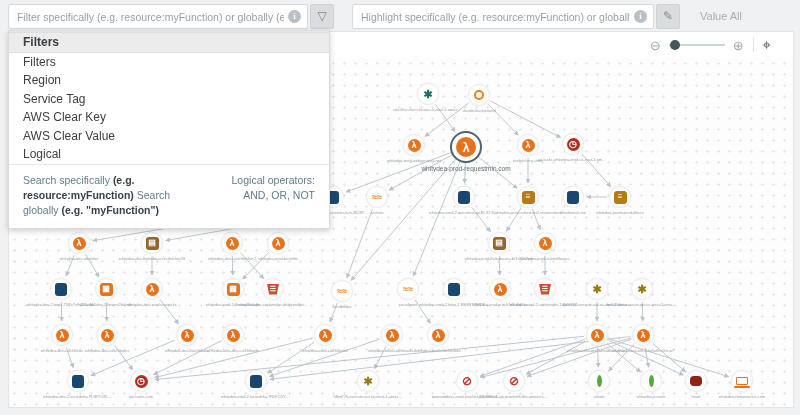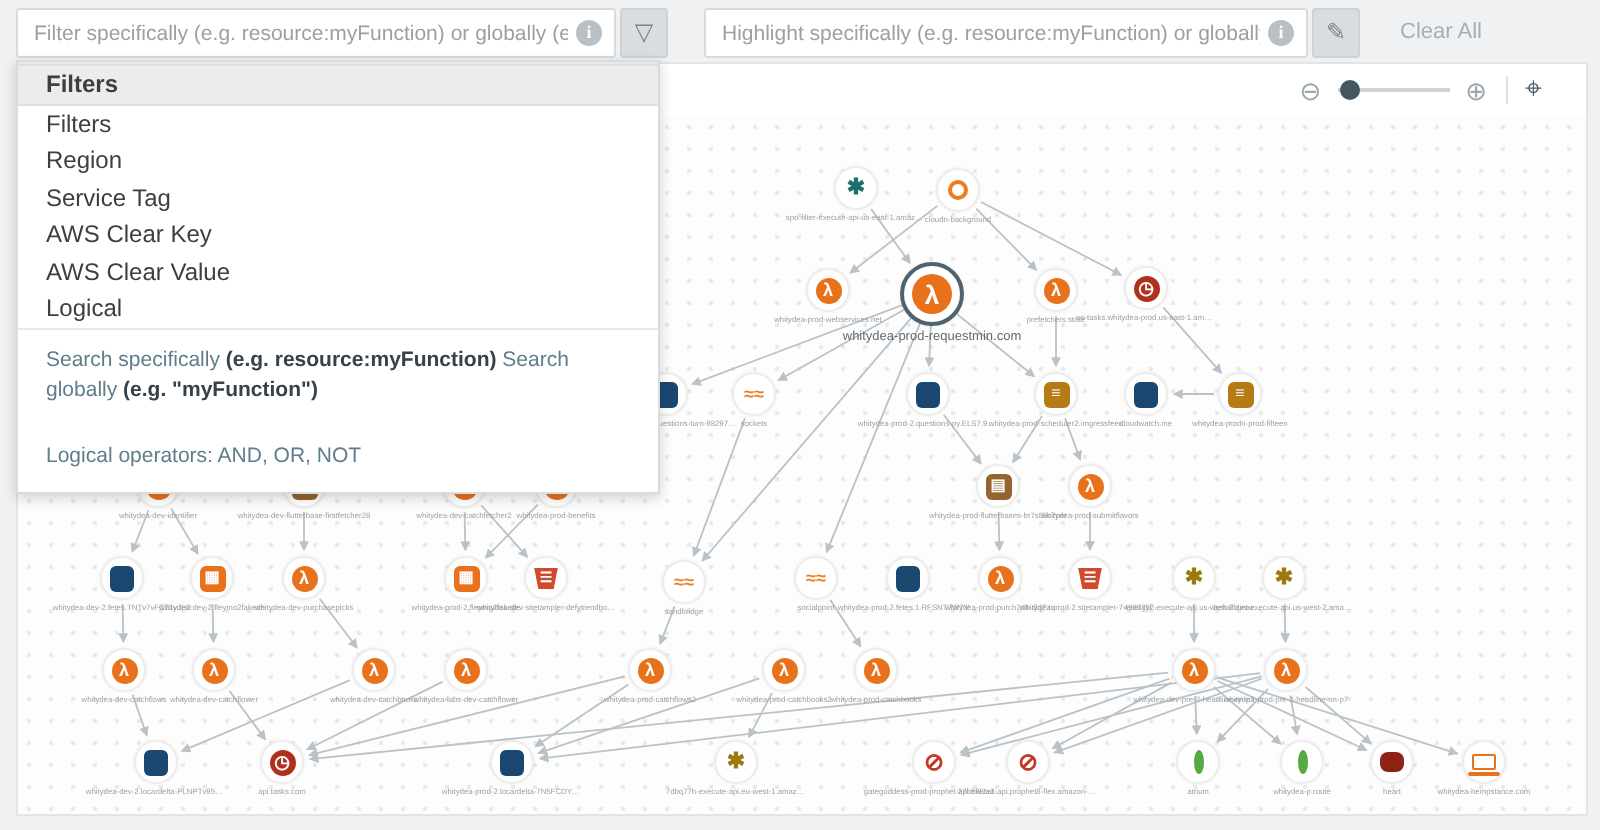--- a/index.html
+++ b/index.html
@@ -63,42 +63,42 @@
   .ringg { width:10px; height:10px; border:2.5px solid #ef7c1d; border-radius:50%; }
 
   
   .dropdown { position:absolute; left:8px; top:30px; width:322px; background:#fff;
     border:1px solid #d9dcde; box-shadow:0 2px 6px rgba(0,0,0,0.18); z-index:10; }
   .dd-header { font-size:10.5px; font-weight:bold; color:#7d868e; padding:8px 14px 6px; }
   .dd-sep { height:1px; background:#e6e8ea; }
   .dd-item { font-size:12px; color:#3c4043; padding:2px 14px; line-height:14.5px; cursor:pointer; }
   .dd-item.sel { background:#ececec; font-weight:bold; border-top:1px solid #dddfe1;
     border-bottom:1px solid #dddfe1; }
-  .dd-footer { border-top:1px solid #e6e8ea; display:flex; padding:8px 14px 10px; gap:18px;flex-direction:column; }
+  .dd-footer { border-top:1px solid #e6e8ea; display:flex; padding:8px 14px 10px; gap:18px; }
   .dd-foot-left { flex:1.6; font-size:10.5px; line-height:1.45; color:#607d8b; }
   .dd-foot-left b { color:#37414a; }
-  .dd-foot-right { flex:1; font-size:10.5px; line-height:1.45; color:#607d8b; }
+  .dd-foot-right { flex:1; font-size:10.5px; line-height:1.45; color:#607d8b;text-align:right; }
 </style>
 </head>
 <body>
 
 <div class="topbar">
   <div class="search-box" style="left:8px; width:300px;">
     <input type="text" placeholder="Filter specifically (e.g. resource:myFunction) or globally (e.g. &quot;myFunction&quot;)" style="">
     <span class="info-dot">i</span>
   </div>
   <div class="tool-btn" style="left:310px;">▽</div>
 
   <div class="search-box" style="left:352px; width:302px;">
     <input type="text" placeholder="Highlight specifically (e.g. resource:myFunction) or globally (e.g. &quot;myFunction&quot;)" style="">
     <span class="info-dot">i</span>
   </div>
   <div class="tool-btn" style="left:656px;">✎</div>
 
-  <span class="clear-all" style="left:700px;">Clear All</span>
+  <span class="clear-all" style="left:700px;">Value All</span>
 </div>
 
 <div class="panel">
   <div class="panel-toolbar">
     <div class="zoomctl">
       <span class="zc-circle">⊖</span>
       <span class="zc-track">
         <span class="zc-knob" id="zoom-knob" style="left: calc(12% - 5px);"></span>
       </span>
       <span class="zc-circle">⊕</span>

